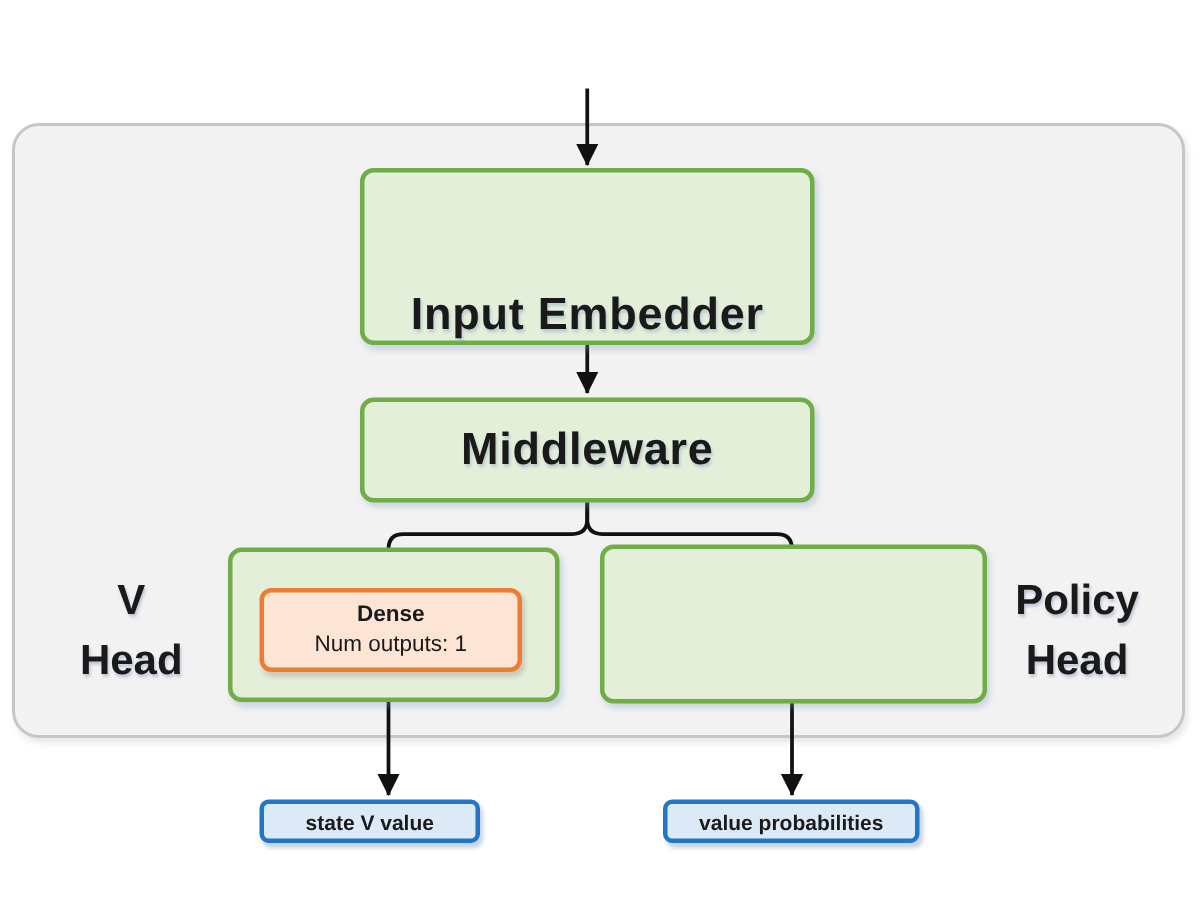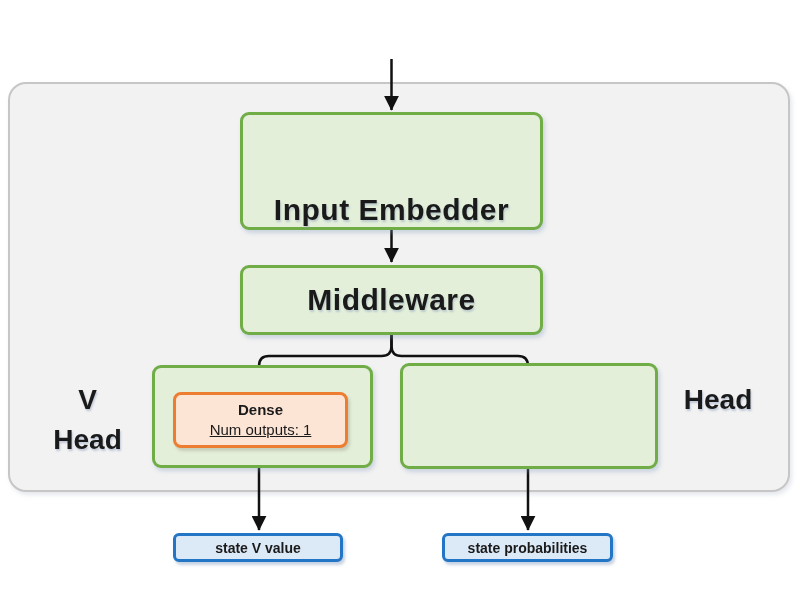--- a/index.html
+++ b/index.html
@@ -65,21 +65,21 @@
     text-shadow: 1px 2px 2px rgba(140,160,190,0.45);
   }
   .orange-node {
     background: var(--orange-fill);
     border: 3px solid var(--orange-border);
     border-radius: 8px;
     box-shadow: 2px 3px 3px rgba(150,140,130,0.35);
     line-height: 1.35;
   }
   .orange-title { font-size: 15px; font-weight: bold; }
-  .orange-sub { font-size: 15px; font-weight: normal; text-decoration: underline; }
+  .orange-sub { font-size: 15px; font-weight: normal; }
   .head-label {
     position: absolute;
     text-align: center;
     font-size: 28px;
     font-weight: bold;
     line-height: 40px;
     text-shadow: 1px 2px 2px rgba(150,165,195,0.55);
   }
   .head-label span { display: block; }
   svg.edges {
@@ -130,24 +130,25 @@
     <span class="orange-sub">Num outputs: 1</span>
   </div>
 
 
   <div class="head-label" style="left:25px; top:380px; width:125px;">
     <span>V</span>
     <span>Head</span>
   </div>
 
   <div class="head-label" style="left:653px; top:380px; width:130px;">
+    <span>Policy</span>
     <span>Head</span>
   </div>
 
-  <div class="node blue-node" style="left:173px; top:533px; width:170px; height:29px; font-size:14px;">
+  <div class="node blue-node" style="left:173px; top:533px; width:147px; height:29px; font-size:14px;">
     <span>state V value</span>
   </div>
 
   <div class="node blue-node" style="left:442px; top:533px; width:171px; height:29px; font-size:14px;">
-    <span>state probabilities</span>
+    <span>value probabilities</span>
   </div>
 
 </div>
 
 </body></html>

